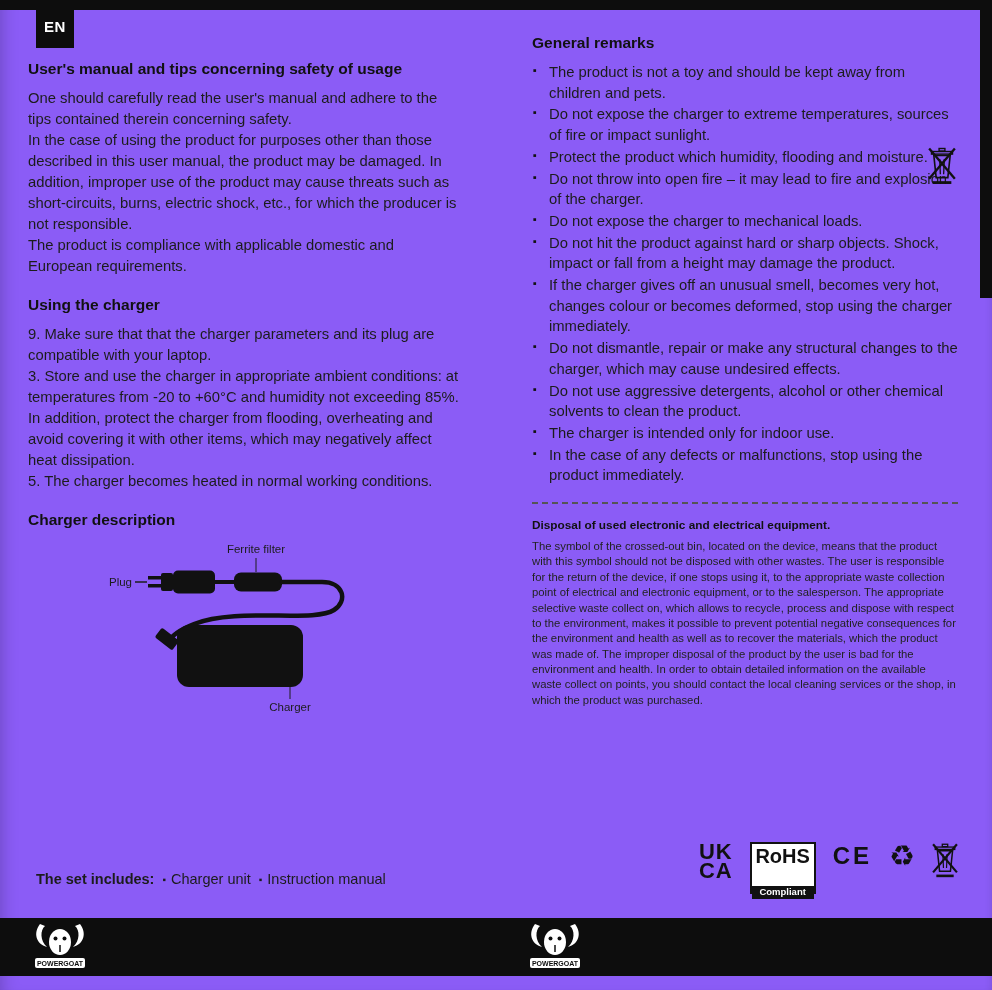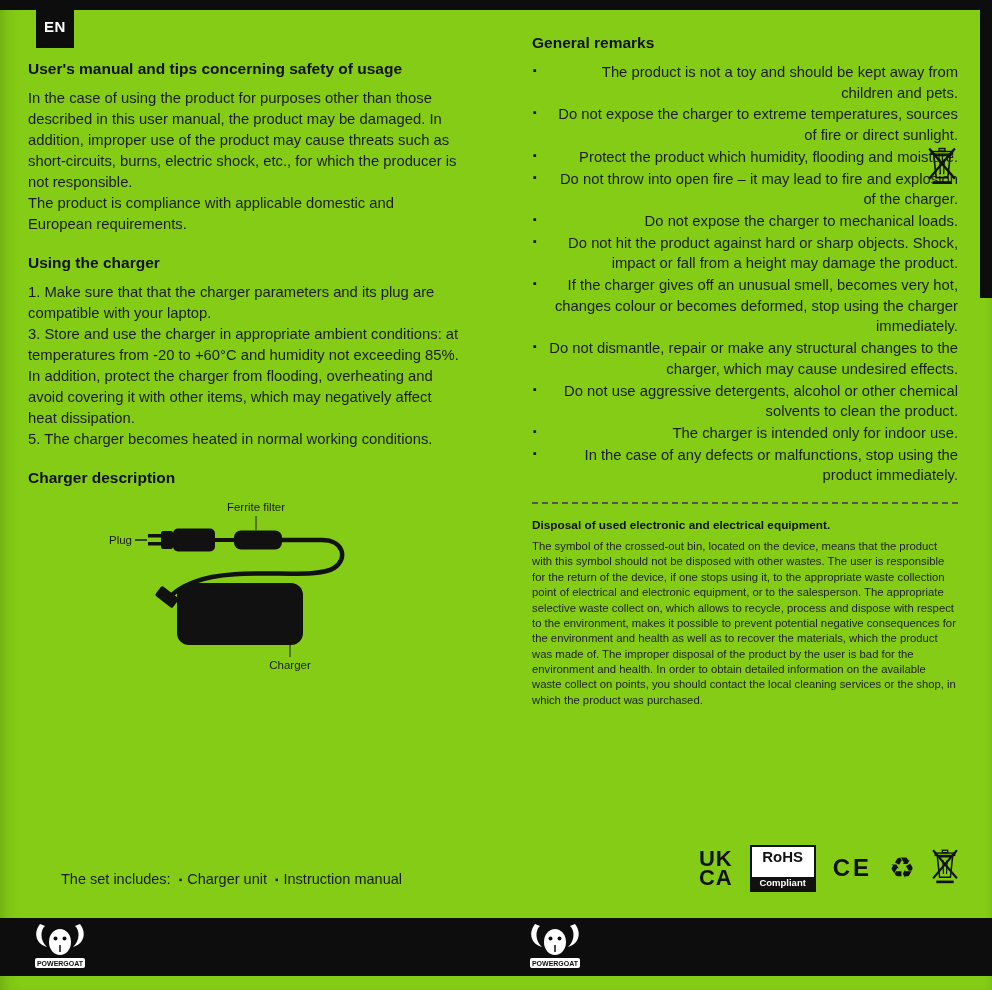--- a/index.html
+++ b/index.html
@@ -1,53 +1,53 @@
 <!DOCTYPE html>
 <html><head>
 <meta charset="utf-8">
 <style>
   html,body{margin:0;padding:0;background:#e9e9e9;}
   .page{
     position:relative;width:992px;height:990px;margin:0 auto;
-    background:#84cc16;overflow:hidden;
+    background:#8b5cf6;overflow:hidden;
     font-family:"Liberation Sans","DejaVu Sans",sans-serif;
     color:#1c1c1c;
     box-shadow:inset 14px 0 18px -14px rgba(0,0,0,.25), inset -6px 0 10px -8px rgba(0,0,0,.2);
   }
   .topbar{position:absolute;top:0;left:0;width:992px;height:10px;background:#0d0d0d;}
   .right-edge{position:absolute;top:0;right:0;width:12px;height:298px;background:#0d0d0d;}
   .en-badge{
     position:absolute;left:36px;top:4px;width:38px;height:44px;background:#0d0d0d;
     display:flex;align-items:center;justify-content:center;
     color:#fff;font-weight:bold;font-size:15px;letter-spacing:.5px;
   }
   .col{position:absolute;}
   .col-left{left:28px;top:60px;width:432px;}
   .col-right{left:532px;top:34px;width:426px;}
   h2{font-size:15.5px;font-weight:bold;color:#111;margin:0 0 10px 0;}
   .h-gap{margin-top:19px;}
   .para,.numitem{font-size:14.8px;line-height:1.42;margin:0;}
   .bullets{list-style:none;margin:0;padding:0;font-size:14.8px;line-height:1.4;}
-  .bullets li{position:relative;padding-left:17px;margin:0 0 1px 0;text-align:right;}
+  .bullets li{position:relative;padding-left:17px;margin:0 0 1px 0;}
   .bullets li::before{content:"▪";position:absolute;left:1px;top:1px;font-size:11px;color:#111;}
   .divider{border:none;border-top:2px dashed #555;margin:16px 0 0 0;width:100%;}
   .disposal-title{font-size:11.8px;font-weight:bold;color:#111;margin:14px 0 7px 0;}
   .disposal-body{font-size:11.3px;line-height:1.36;margin:0;color:#222;}
   .diagram{position:relative;width:432px;height:180px;margin-top:4px;}
   .set-includes{position:absolute;left:36px;top:856px;font-size:14.5px;}
-  .set-includes b{font-weight:normal;margin-left:25px;}
+  .set-includes b{font-weight:bold;}
   .sq-bullet{font-size:10px;vertical-align:1px;margin:0 5px 0 8px;}
   
   .logos-row{
     position:absolute;left:532px;top:842px;width:426px;height:52px;
-    display:flex;align-items:center;justify-content:flex-end;gap:17px;
+    display:flex;justify-content:flex-end;gap:17px;
   }
   .ukca{font-weight:bold;font-size:22px;line-height:.88;letter-spacing:1px;color:#111;}
   .rohs-box{border:2px solid #111;width:62px;text-align:center;background:#fff;}
-  .rohs-top{font-size:15px;font-weight:bold;color:#111;padding:1px 0 12px 0;}
+  .rohs-top{font-size:20px;font-weight:bold;color:#111;padding:1px 0 18px 0;}
   .rohs-bottom{background:#111;color:#fff;font-size:9.5px;font-weight:bold;padding:0 0 2px 0;}
   .ce-mark{font-size:24px;font-weight:600;letter-spacing:3px;color:#111;}
   .recycle{font-size:29px;color:#111;line-height:1;}
   .margin-bin{position:absolute;right:2px;top:112px;}
   
   .footer-bar{position:absolute;left:0;top:918px;width:992px;height:58px;background:#0d0d0d;}
   .goat-logo{position:absolute;top:3px;width:60px;height:52px;}
   .goat-1{left:30px;}
   .goat-2{left:525px;}
 </style>
@@ -58,25 +58,26 @@
 
   <div class="topbar"></div>
   <div class="right-edge"></div>
 
   <div class="en-badge">
     <span>EN</span>
   </div>
 
   <div class="col col-left">
     <h2>User's manual and tips concerning safety of usage</h2>
+    <p class="para">One should carefully read the user's manual and adhere to the tips contained therein concerning safety.</p>
     <p class="para">In the case of using the product for purposes other than those described in this user manual, the product may be damaged. In addition, improper use of the product may cause threats such as short-circuits, burns, electric shock, etc., for which the producer is not responsible.</p>
     <p class="para">The product is compliance with applicable domestic and European requirements.</p>
 
     <h2 class="h-gap">Using the charger</h2>
-    <p class="numitem">1. Make sure that that the charger parameters and its plug are compatible with your laptop.</p>
+    <p class="numitem">9. Make sure that that the charger parameters and its plug are compatible with your laptop.</p>
     <p class="numitem">3. Store and use the charger in appropriate ambient conditions: at temperatures from -20 to +60°C and humidity not exceeding 85%. In addition, protect the charger from flooding, overheating and avoid covering it with other items, which may negatively affect heat dissipation.</p>
     <p class="numitem">5. The charger becomes heated in normal working conditions.</p>
 
     <h2 class="h-gap">Charger description</h2>
 
     <div class="diagram">
       <svg width="432" height="180" viewBox="0 0 432 180">
 
         <text x="228" y="14" font-size="11.5" fill="#1c1c1c" text-anchor="middle">Ferrite filter</text>
         <line x1="228" y1="19" x2="228" y2="33" stroke="#1c1c1c" stroke-width="1"></line>
@@ -107,21 +108,21 @@
   </div>
 
   <p class="set-includes">
     <b>The set includes:</b><span class="sq-bullet">▪</span><span>Charger unit</span><span class="sq-bullet">▪</span><span>Instruction manual</span>
   </p>
 
   <div class="col col-right">
     <h2>General remarks</h2>
     <ul class="bullets">
       <li>The product is not a toy and should be kept away from children and pets.</li>
-      <li>Do not expose the charger to extreme temperatures, sources of fire or direct sunlight.</li>
+      <li>Do not expose the charger to extreme temperatures, sources of fire or impact sunlight.</li>
       <li>Protect the product which humidity, flooding and moisture.</li>
       <li>Do not throw into open fire – it may lead to fire and explosion of the charger.</li>
       <li>Do not expose the charger to mechanical loads.</li>
       <li>Do not hit the product against hard or sharp objects. Shock, impact or fall from a height may damage the product.</li>
       <li>If the charger gives off an unusual smell, becomes very hot, changes colour or becomes deformed, stop using the charger immediately.</li>
       <li>Do not dismantle, repair or make any structural changes to the charger, which may cause undesired effects.</li>
       <li>Do not use aggressive detergents, alcohol or other chemical solvents to clean the product.</li>
       <li>The charger is intended only for indoor use.</li>
       <li>In the case of any defects or malfunctions, stop using the product immediately.</li>
     </ul>

